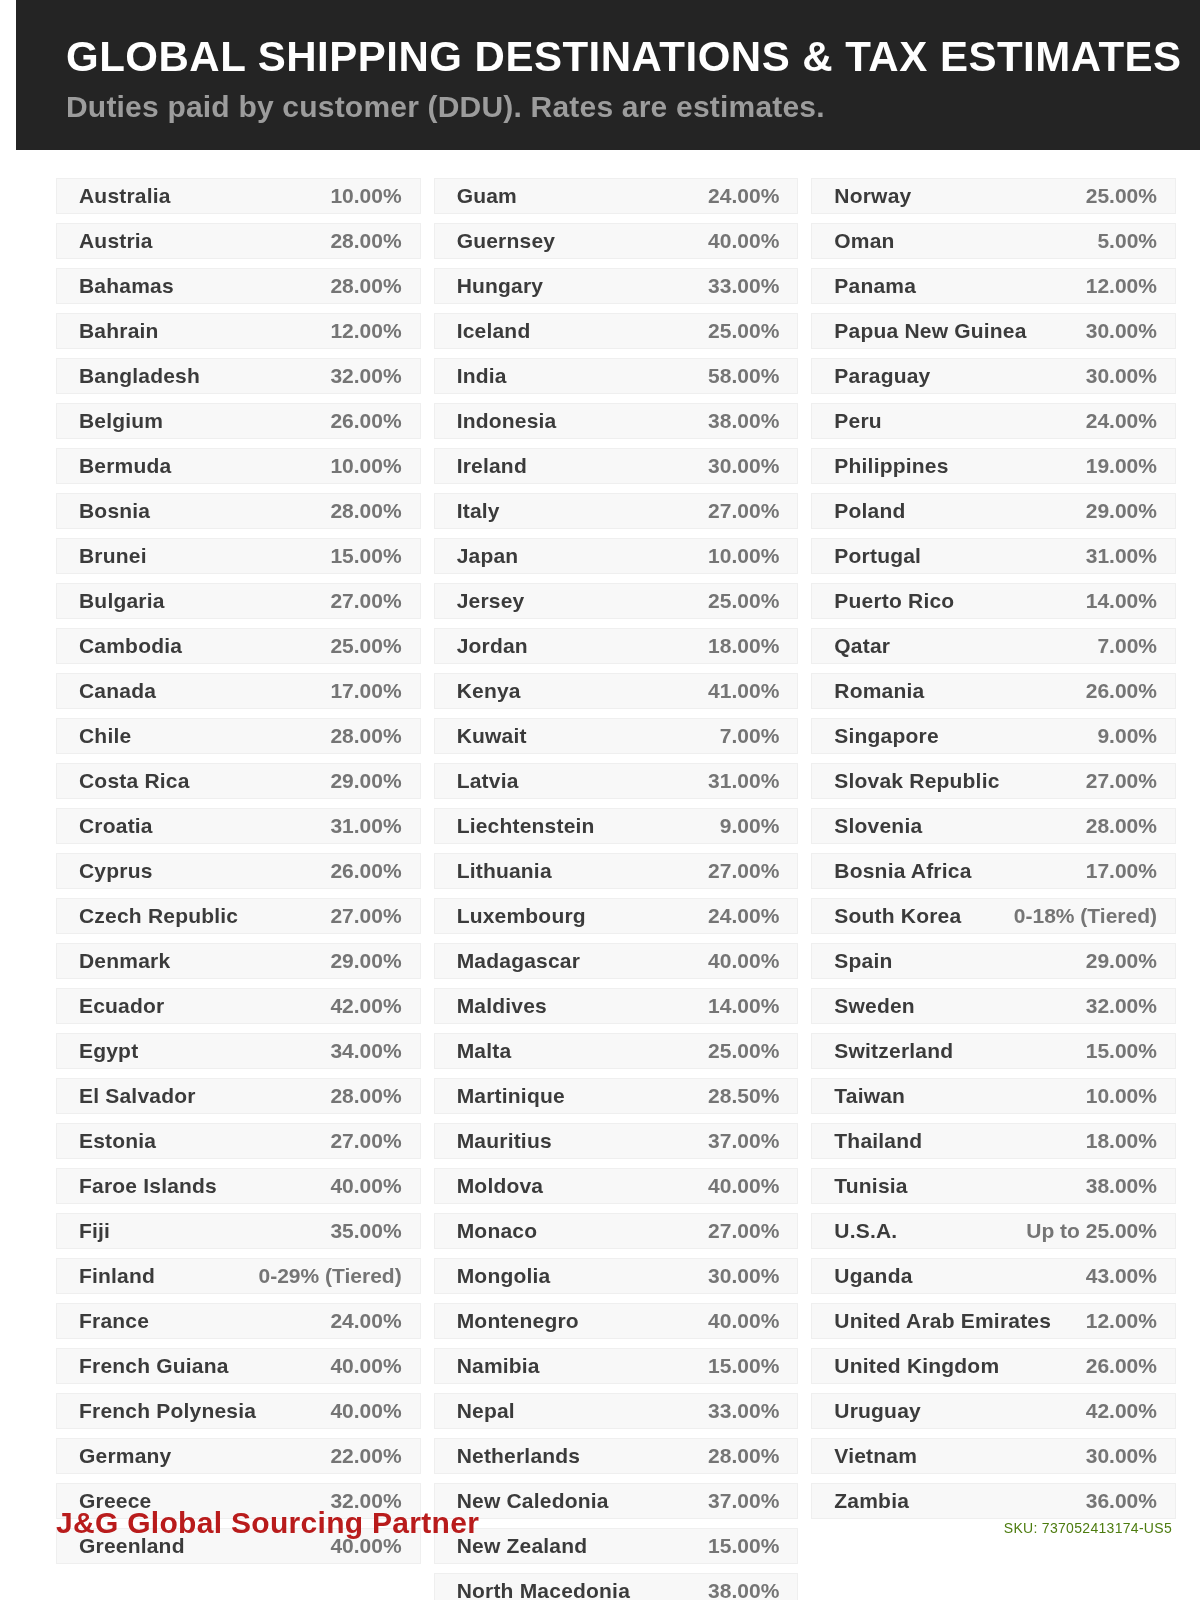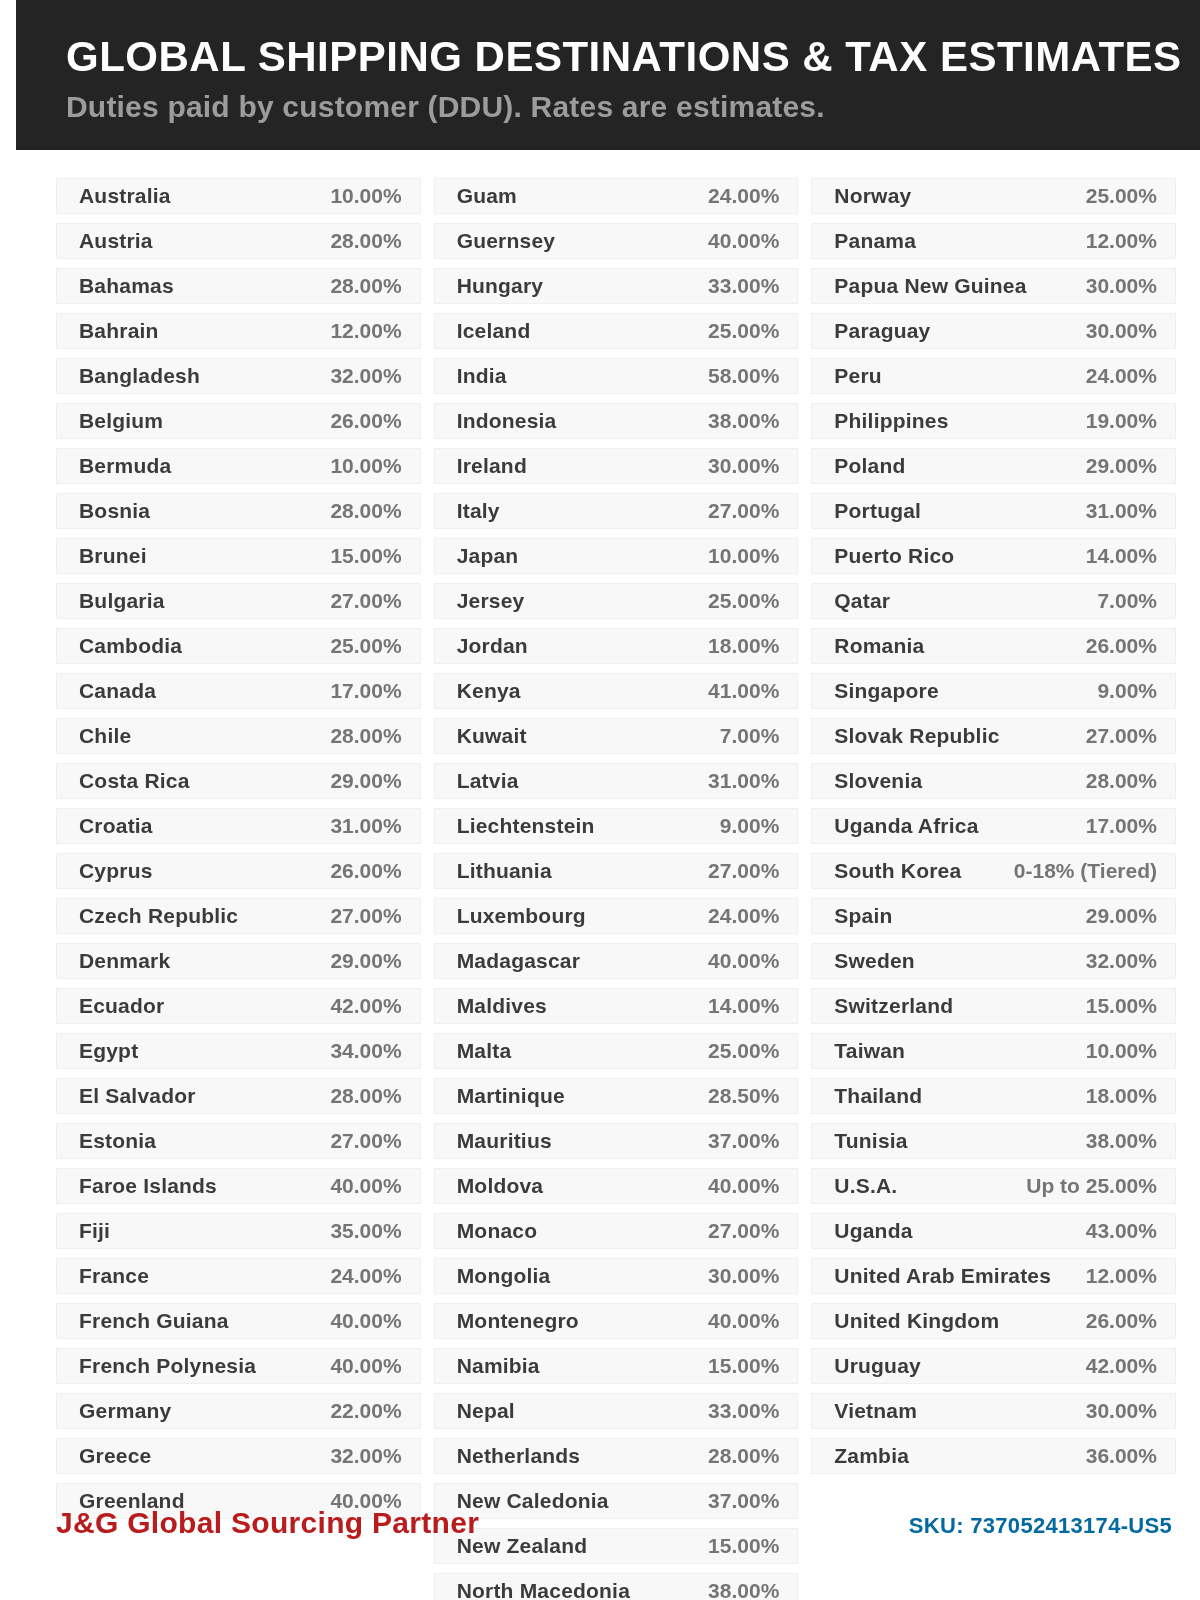--- a/index.html
+++ b/index.html
@@ -83,23 +83,23 @@
     justify-content: space-between;
     align-items: baseline;
   }
   .brand {
     color: #b91c1c;
     font-size: 30px;
     font-weight: bold;
     letter-spacing: 0.3px;
   }
   .sku {
-    color: #0369a1;
-    font-size: 22px;
-    font-weight: bold;
+    color: #4d7c0f;
+    font-size: 14px;
+    font-weight: normal;
     letter-spacing: 0.3px;
   }
 </style>
 </head>
 <body>
 
 <div class="page">
 
   <div class="header">
     <div class="header-title">GLOBAL SHIPPING DESTINATIONS &amp; TAX ESTIMATES</div>
@@ -198,20 +198,24 @@
         </div>
         <div class="row">
           <span class="country">Faroe Islands</span>
           <span class="rate">40.00%</span>
         </div>
         <div class="row">
           <span class="country">Fiji</span>
           <span class="rate">35.00%</span>
         </div>
         <div class="row">
+          <span class="country">Finland</span>
+          <span class="rate">0-29% (Tiered)</span>
+        </div>
+        <div class="row">
           <span class="country">France</span>
           <span class="rate">24.00%</span>
         </div>
         <div class="row">
           <span class="country">French Guiana</span>
           <span class="rate">40.00%</span>
         </div>
         <div class="row">
           <span class="country">French Polynesia</span>
           <span class="rate">40.00%</span>
@@ -358,20 +362,24 @@
           <span class="country">North Macedonia</span>
           <span class="rate">38.00%</span>
         </div>
       </div>
     <div class="col">
         <div class="row">
           <span class="country">Norway</span>
           <span class="rate">25.00%</span>
         </div>
         <div class="row">
+          <span class="country">Oman</span>
+          <span class="rate">5.00%</span>
+        </div>
+        <div class="row">
           <span class="country">Panama</span>
           <span class="rate">12.00%</span>
         </div>
         <div class="row">
           <span class="country">Papua New Guinea</span>
           <span class="rate">30.00%</span>
         </div>
         <div class="row">
           <span class="country">Paraguay</span>
           <span class="rate">30.00%</span>
@@ -410,21 +418,21 @@
         </div>
         <div class="row">
           <span class="country">Slovak Republic</span>
           <span class="rate">27.00%</span>
         </div>
         <div class="row">
           <span class="country">Slovenia</span>
           <span class="rate">28.00%</span>
         </div>
         <div class="row">
-          <span class="country">Uganda Africa</span>
+          <span class="country">Bosnia Africa</span>
           <span class="rate">17.00%</span>
         </div>
         <div class="row">
           <span class="country">South Korea</span>
           <span class="rate">0-18% (Tiered)</span>
         </div>
         <div class="row">
           <span class="country">Spain</span>
           <span class="rate">29.00%</span>
         </div>

